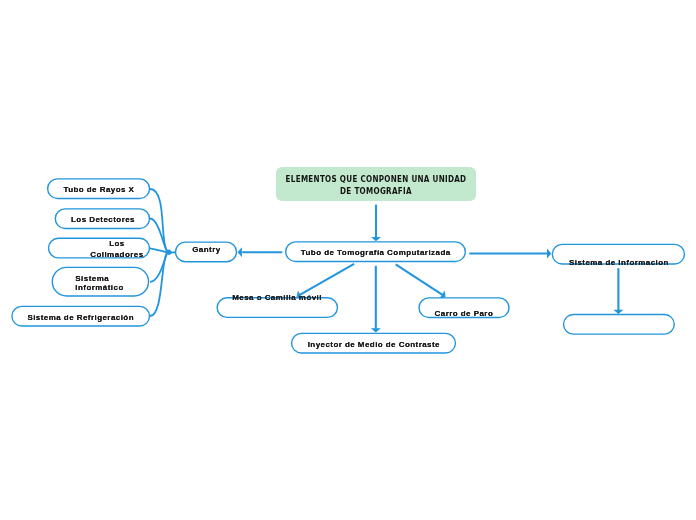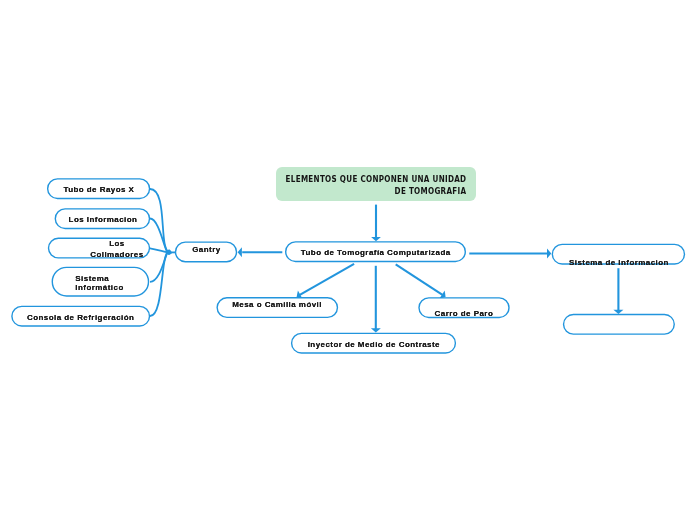--- a/index.html
+++ b/index.html
@@ -7,21 +7,21 @@
   #canvas{position:relative;width:696px;height:520px;background:#ffffff;}
   svg.links{position:absolute;left:0;top:0;width:696px;height:520px;}
   .node{position:absolute;box-sizing:border-box;display:flex;align-items:center;justify-content:center;
         color:#1d1d1d;font-weight:bold;font-size:8px;letter-spacing:.44px;line-height:11px;text-shadow:0 0 0.3px #1d1d1d;}
   .node span{display:block;text-align:center;white-space:pre-line;position:relative;top:0.8px;padding-left:.44px;}
   .node,.root{-webkit-font-smoothing:antialiased;will-change:transform;}
   .node.ml span{text-align:left;line-height:9px;padding-left:0;margin-left:-2.5px;}
   .root{position:absolute;box-sizing:border-box;background:#c2e8cd;border-radius:6px;
         display:flex;align-items:center;justify-content:center;
         color:#141414;font-weight:bold;font-size:8px;letter-spacing:0.3px;line-height:12px;font-family:"DejaVu Sans",sans-serif;font-stretch:condensed;}
-  .root span{display:block;text-align:right;white-space:pre-line;position:relative;top:1.4px;}
+  .root span{display:block;text-align:center;white-space:pre-line;position:relative;top:1.4px;}
 </style>
 </head>
 <body>
 
 <div id="canvas">
 
   <svg class="links" viewBox="0 0 696 520" xmlns="http://www.w3.org/2000/svg">
     <g fill="none" stroke="#2295dd" stroke-width="2.1" stroke-linecap="butt">
       <path d="M376,204.6 L376,238"></path>
       <path d="M282.3,252.2 L242.2,252.2"></path>
@@ -72,33 +72,33 @@
   <div class="node" style="left:285.00px;top:241.20px;width:181.00px;height:21.00px;">
     <span>Tubo de Tomografía Computarizada</span>
   </div>
   <div class="node" style="left:174.80px;top:241.40px;width:62.40px;height:15px;">
     <span>Gantry</span>
   </div>
   <div class="node" style="left:46.95px;top:178.20px;width:103.30px;height:21.00px;">
     <span>Tubo de Rayos X</span>
   </div>
   <div class="node" style="left:54.60px;top:208.20px;width:95.60px;height:21.00px;">
-    <span>Los Informacion</span>
+    <span>Los Detectores</span>
   </div>
   <div class="node" style="left:47.80px;top:237.60px;width:102.40px;height:21.00px;padding-left:35px;">
     <span>Los Collmadores</span>
   </div>
   <div class="node ml" style="left:51.60px;top:266.70px;width:97.60px;height:30.00px;">
     <span>Sistema
 Informático</span>
   </div>
   <div class="node" style="left:11.20px;top:305.70px;width:139.00px;height:21.00px;">
-    <span>Consola de Refrigeración</span>
+    <span>Sistema de Refrigeración</span>
   </div>
-  <div class="node" style="left:216.45px;top:293px;width:121.70px;height:21.00px;">
+  <div class="node" style="left:216.45px;top:286px;width:121.70px;height:21.00px;">
     <span>Mesa o Camilla móvil</span>
   </div>
   <div class="node" style="left:290.90px;top:332.70px;width:165.20px;height:21.00px;">
     <span>Inyector de Medio de Contraste</span>
   </div>
   <div class="node" style="left:418.30px;top:297.20px;width:91.40px;height:31px;">
     <span>Carro de Paro</span>
   </div>
   <div class="node" style="left:551.65px;top:243.70px;width:133.50px;height:36px;">
     <span>Sistema de Informacion</span>

